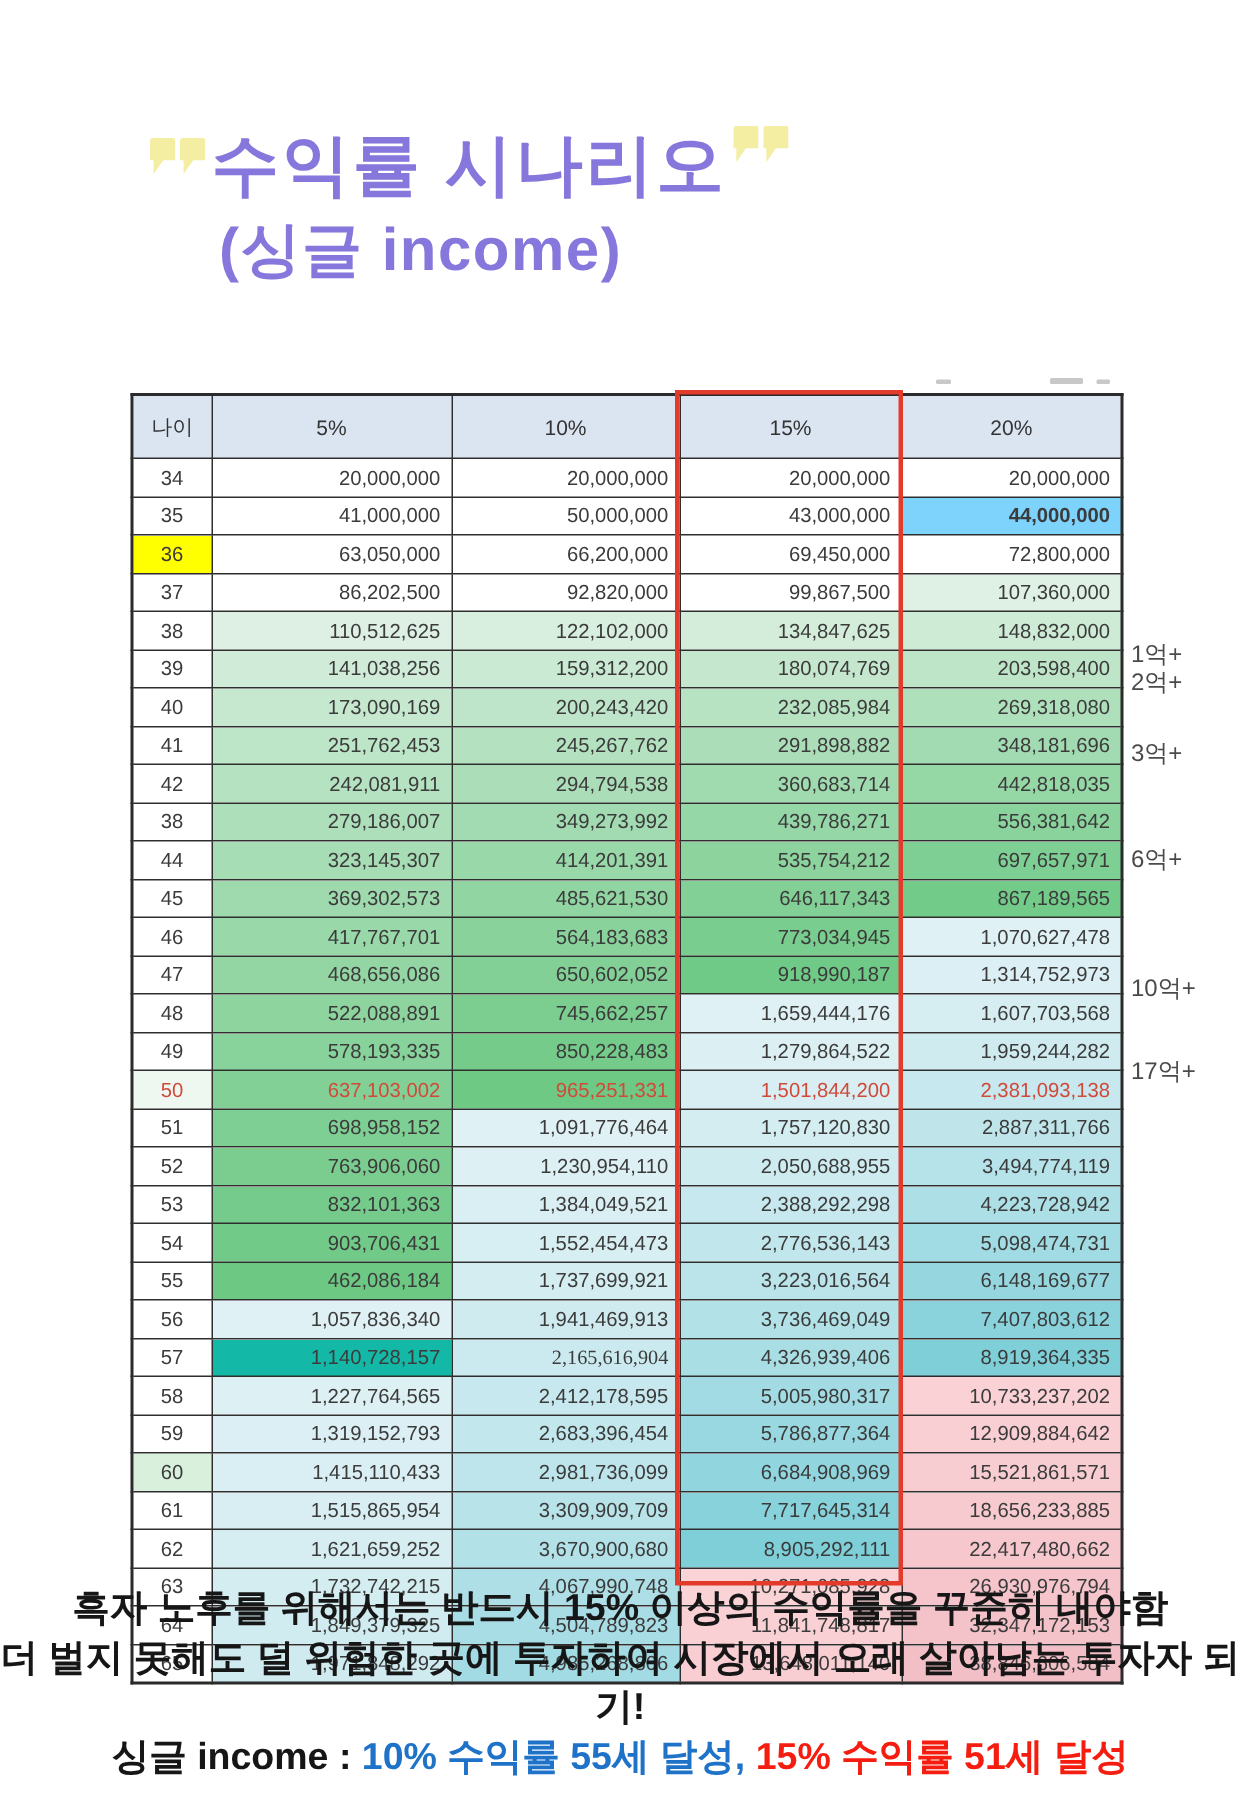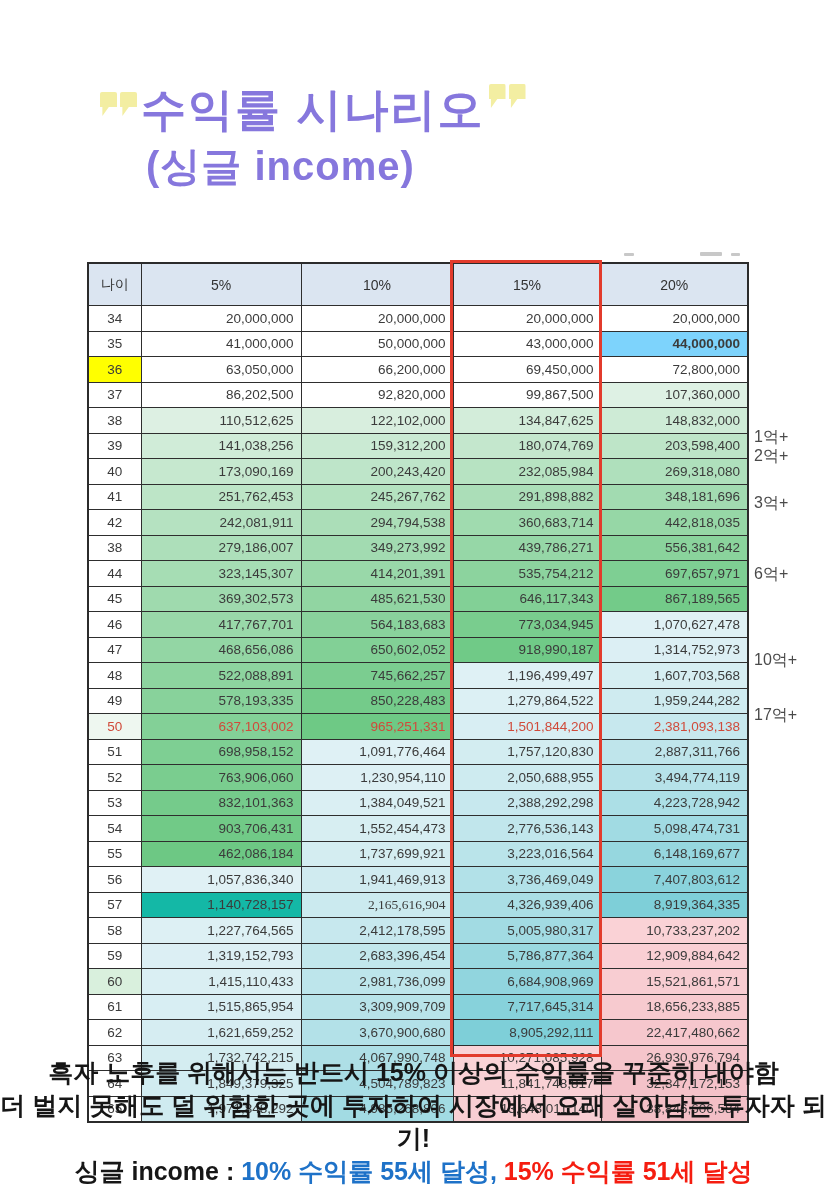--- a/index.html
+++ b/index.html
@@ -194,21 +194,21 @@
           <td class="age">47</td>
           <td class="val" style="background: rgb(147, 214, 164);">468,656,086</td>
           <td class="val" style="background: rgb(130, 208, 150);">650,602,052</td>
           <td class="val" style="background: rgb(112, 202, 135);">918,990,187</td>
           <td class="val" style="background: rgb(220, 239, 244);">1,314,752,973</td>
         </tr>
         <tr>
           <td class="age">48</td>
           <td class="val" style="background: rgb(141, 212, 159);">522,088,891</td>
           <td class="val" style="background: rgb(123, 205, 144);">745,662,257</td>
-          <td class="val" style="background: rgb(223, 241, 245);">1,196,499,497</td>
+          <td class="val" style="background: rgb(223, 241, 245);">1,659,444,176</td>
           <td class="val" style="background: rgb(214, 238, 242);">1,607,703,568</td>
         </tr>
         <tr>
           <td class="age">49</td>
           <td class="val" style="background: rgb(136, 210, 155);">578,193,335</td>
           <td class="val" style="background: rgb(116, 203, 138);">850,228,483</td>
           <td class="val" style="background: rgb(220, 240, 244);">1,279,864,522</td>
           <td class="val" style="background: rgb(207, 235, 240);">1,959,244,282</td>
         </tr>
         <tr>

